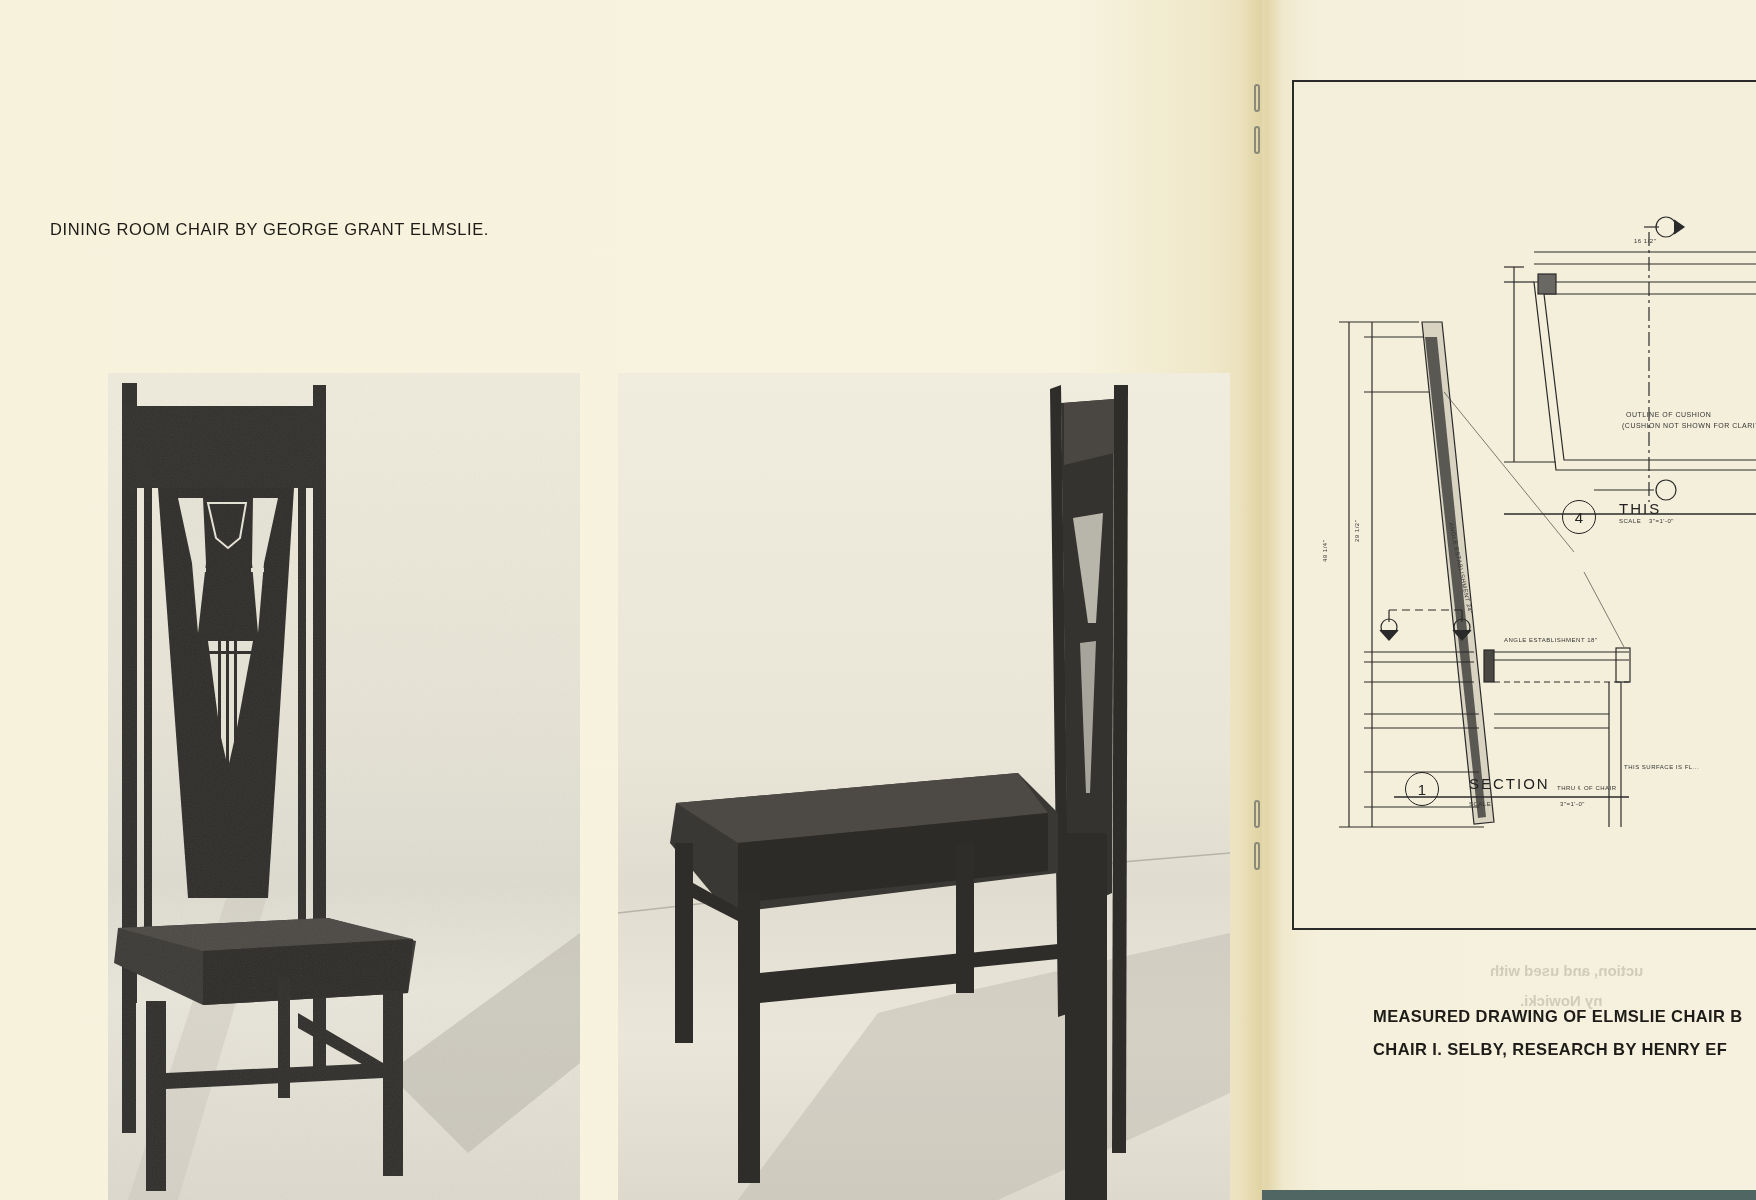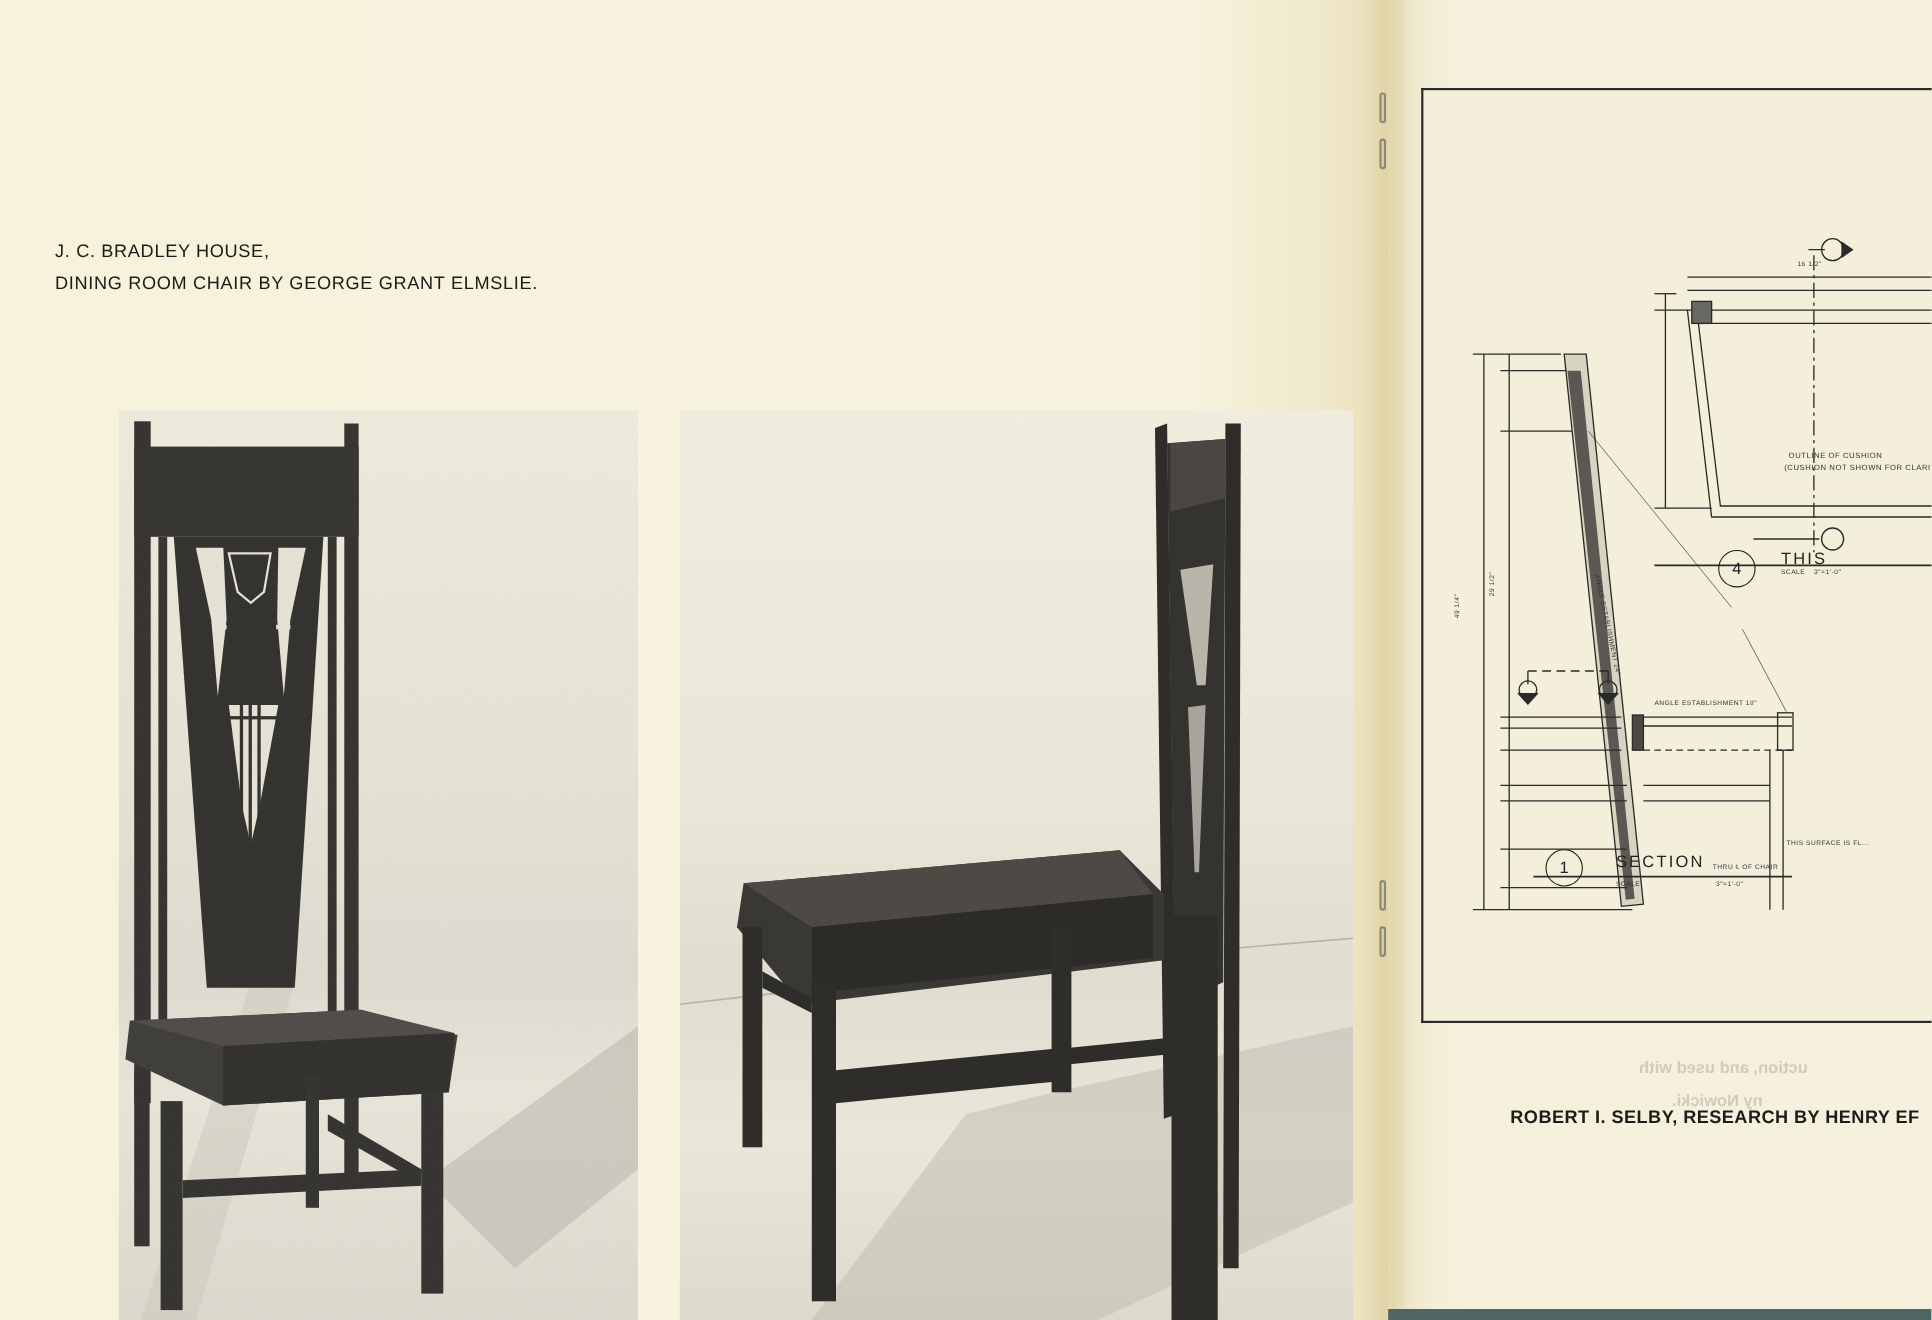--- a/index.html
+++ b/index.html
@@ -78,21 +78,20 @@
 
   <div class="page-left"></div>
   <div class="page-right"></div>
   <div class="gutter"></div>
   <div class="staple" style="top:84px"></div>
   <div class="staple" style="top:126px"></div>
   <div class="staple" style="top:800px"></div>
   <div class="staple" style="top:842px"></div>
 
   <div class="caption-left">
-    <div>J. C. BRADLEY HOUSE,</div>
     <div>DINING ROOM CHAIR BY GEORGE GRANT ELMSLIE.</div>
   </div>
 
   <div class="photo photo-left">
     <svg width="472" height="827" viewBox="0 0 472 827">
       <defs>
         <filter id="grain" x="0" y="0" width="100%" height="100%">
           <feTurbulence type="fractalNoise" baseFrequency="0.9" numOctaves="1" result="n"></feTurbulence>
           <feColorMatrix type="saturate" values="0"></feColorMatrix>
           <feComponentTransfer>
@@ -252,17 +251,18 @@
     <div class="dsmall" style="left:330px; top:682px;">THIS SURFACE IS FL...</div>
     <div class="dsmall" style="left:340px; top:156px;">16 1/2"</div>
     <div class="dsmall" style="left:28px; top:480px; transform:rotate(-90deg); transform-origin:left top;">49 1/4"</div>
     <div class="dsmall" style="left:60px; top:460px; transform:rotate(-90deg); transform-origin:left top;">29 1/2"</div>
   </div>
 
   <div class="ghost-text">uction, and used with</div>
   <div class="ghost-text ghost-text2">ny Nowicki.</div>
 
   <div class="caption-right">
-    <div>ROBERT I. SELBY, RESEARCH BY HENRY EF</div>
+    <div>MEASURED DRAWING OF ELMSLIE CHAIR B</div>
+    <div>CHAIR I. SELBY, RESEARCH BY HENRY EF</div>
   </div>
 
   <div class="bottom-band"></div>
 </div>
 
 </body></html>

